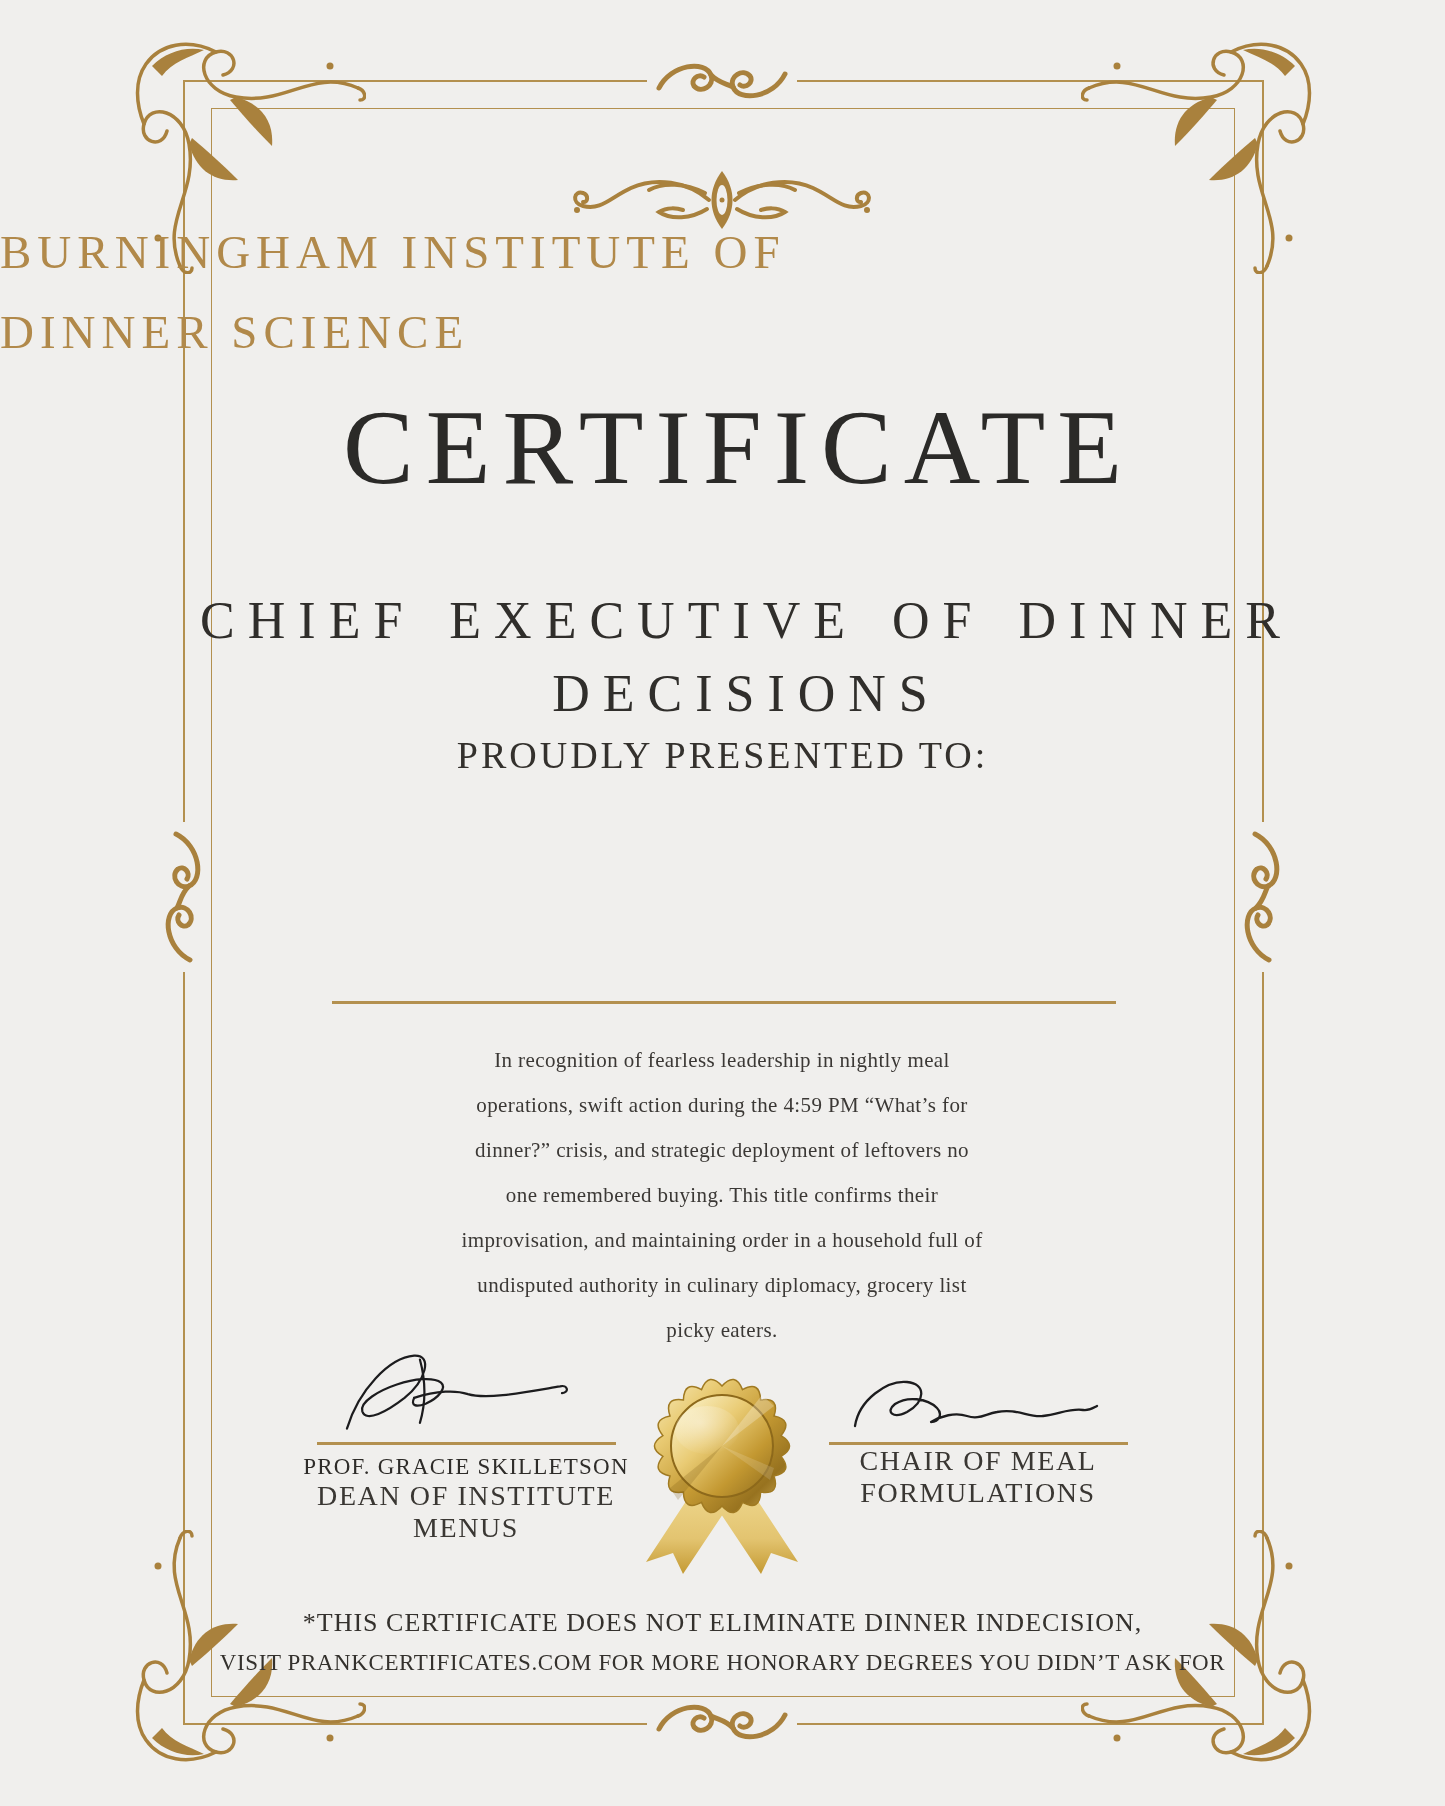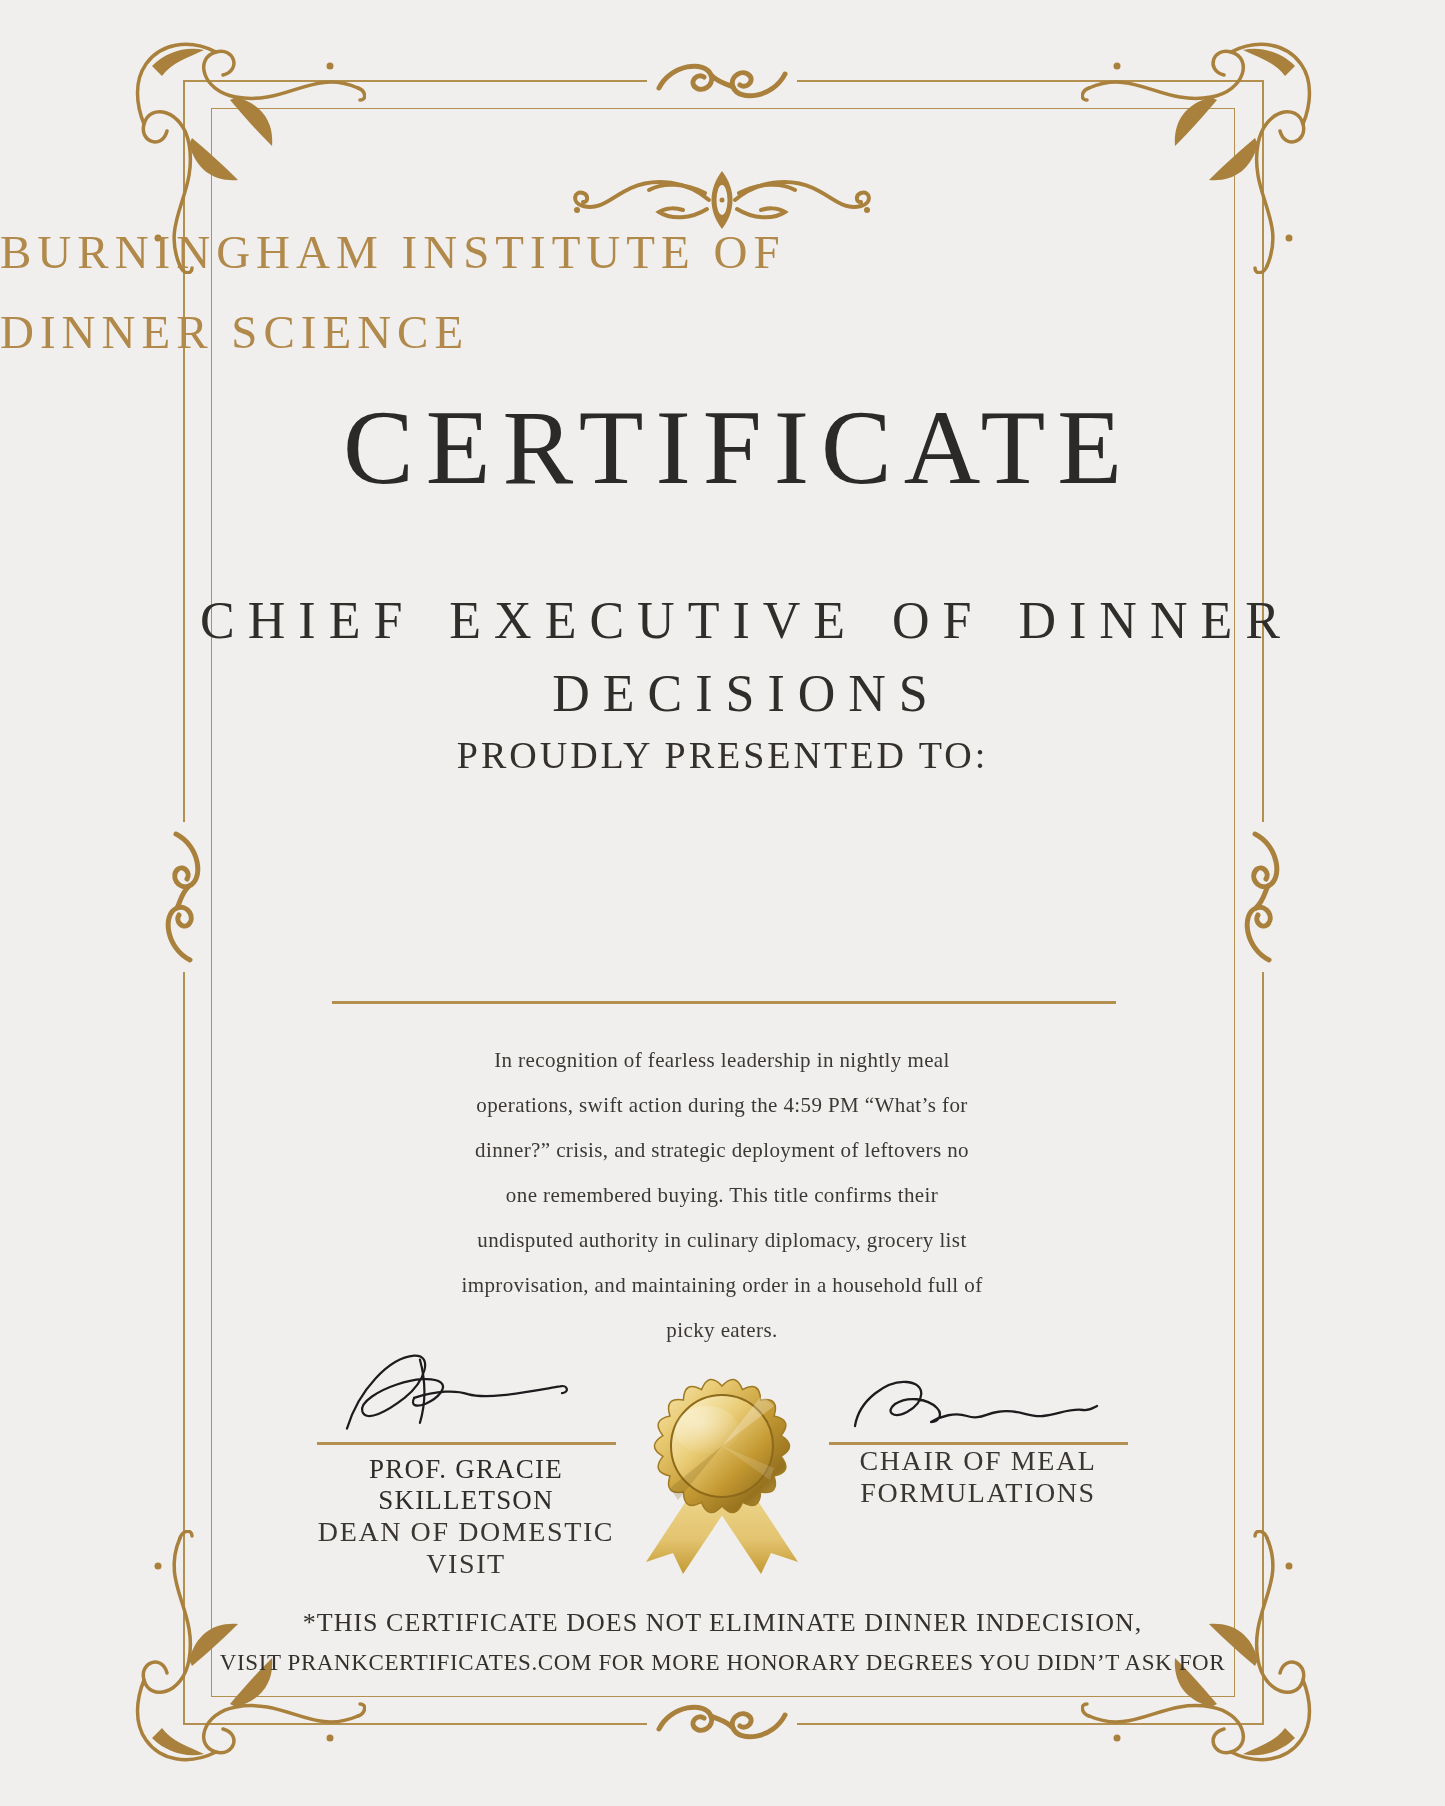--- a/index.html
+++ b/index.html
@@ -47,21 +47,21 @@
     text-align:center; font-size:21px; line-height:45px; letter-spacing:0.4px;
     color:#3b3835;}
   
   .sig{position:absolute; top:1350px; width:340px; text-align:center;}
   .sig.left{left:296px;}
   .sig.right{left:808px;}
   .sig .scribble{position:absolute;}
   .sig.left .scribble{left:30px; top:-2px; width:255px; height:96px;}
   .sig.right .scribble{left:35px; top:22px; width:260px; height:72px;}
   .sig-line{height:2.5px; background:#b3904f; margin:92px auto 0 auto; width:299px;}
-  .sig-name{margin-top:9px; font-size:27px; letter-spacing:1.2px; color:#2e2c29;}
+  .sig-name{margin-top:9px; font-size:23px; letter-spacing:1.2px; color:#2e2c29;}
   .sig-title{margin-top:0; font-size:28px; letter-spacing:1.6px; color:#3a3733;}
   
   .medal{position:absolute; left:612px; top:1378px; width:220px; height:200px;}
   
   .footer-1{position:absolute; left:0; top:1608px; width:100%; text-align:center;
     font-size:26px; letter-spacing:1px; color:#34312d;}
   .footer-2{position:absolute; left:0; top:1650px; width:100%; text-align:center;
     font-size:23px; letter-spacing:0.6px; color:#34312d;}
   
   .st{fill:none; stroke:#a9813d; stroke-width:3.5; stroke-linecap:round;}
@@ -156,34 +156,34 @@
 
   <div class="presented">PROUDLY PRESENTED TO:</div>
 
   <div class="recipient-line"></div>
 
   <div class="citation">
     <div>In recognition of fearless leadership in nightly meal</div>
     <div>operations, swift action during the 4:59 PM “What’s for</div>
     <div>dinner?” crisis, and strategic deployment of leftovers no</div>
     <div>one remembered buying. This title confirms their</div>
+    <div>improvisation, and maintaining order in a household full of</div>
     <div>undisputed authority in culinary diplomacy, grocery list</div>
-    <div>improvisation, and maintaining order in a household full of</div>
     <div>picky eaters.</div>
   </div>
 
   <div class="sig left">
     <svg class="scribble" viewBox="0 0 250 100">
       <path class="sigpath" d="M14,84 C26,44 58,10 84,8 C104,7 96,34 74,52 C56,66 34,78 30,66 C27,56 48,44 66,38 C84,32 104,30 112,36 C118,41 110,52 96,58 C86,62 80,60 84,52"></path>
       <path class="sigpath" d="M90,12 C96,34 96,58 90,78"></path>
       <path class="sigpath" d="M84,52 C108,44 128,44 140,48 C160,54 200,46 236,40 C244,38 246,46 238,47"></path>
     </svg>
     <div class="sig-line"></div>
     <div class="sig-name">PROF. GRACIE SKILLETSON</div>
-    <div class="sig-title">DEAN OF DOMESTIC VISIT</div>
+    <div class="sig-title">DEAN OF INSTITUTE MENUS</div>
   </div>
 
   <div class="medal">
     <svg viewBox="0 0 220 200" width="100%" height="100%">
       <defs>
         <linearGradient id="grib" x1="0" y1="0" x2="0" y2="1">
           <stop offset="0" stop-color="#efd88f"></stop>
           <stop offset="0.6" stop-color="#e3c470"></stop>
           <stop offset="1" stop-color="#c49a33"></stop>
         </linearGradient>

